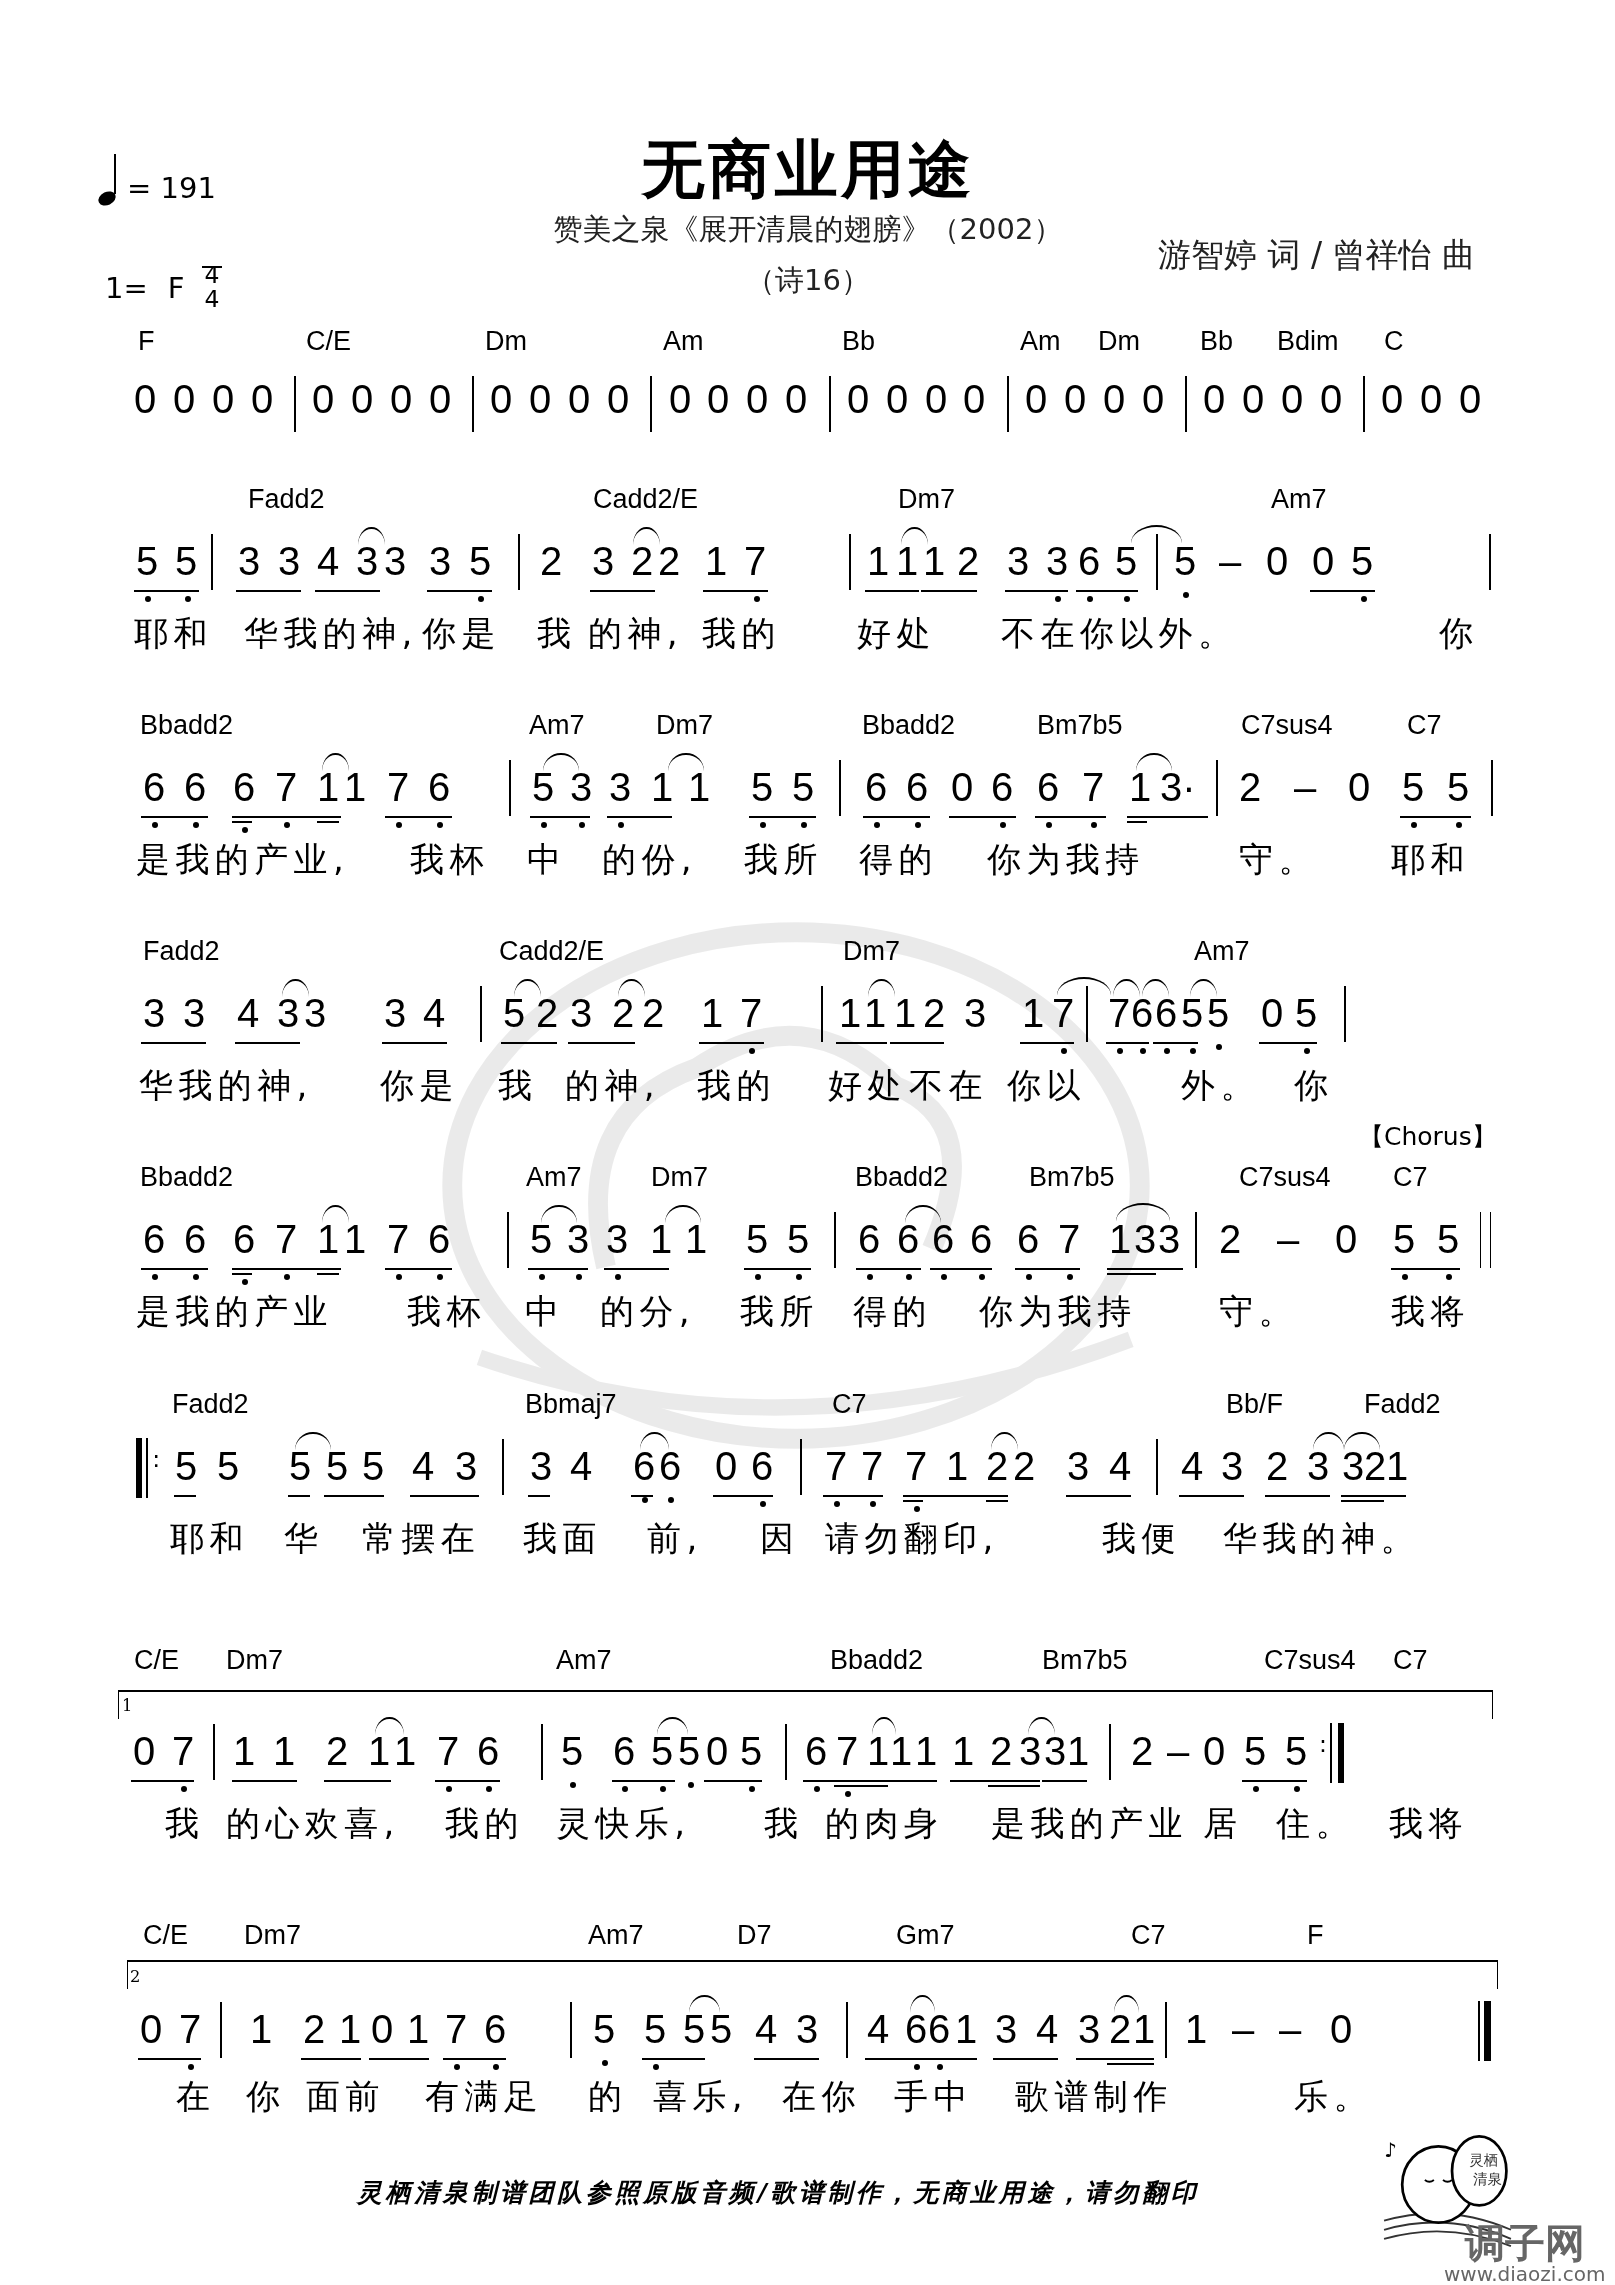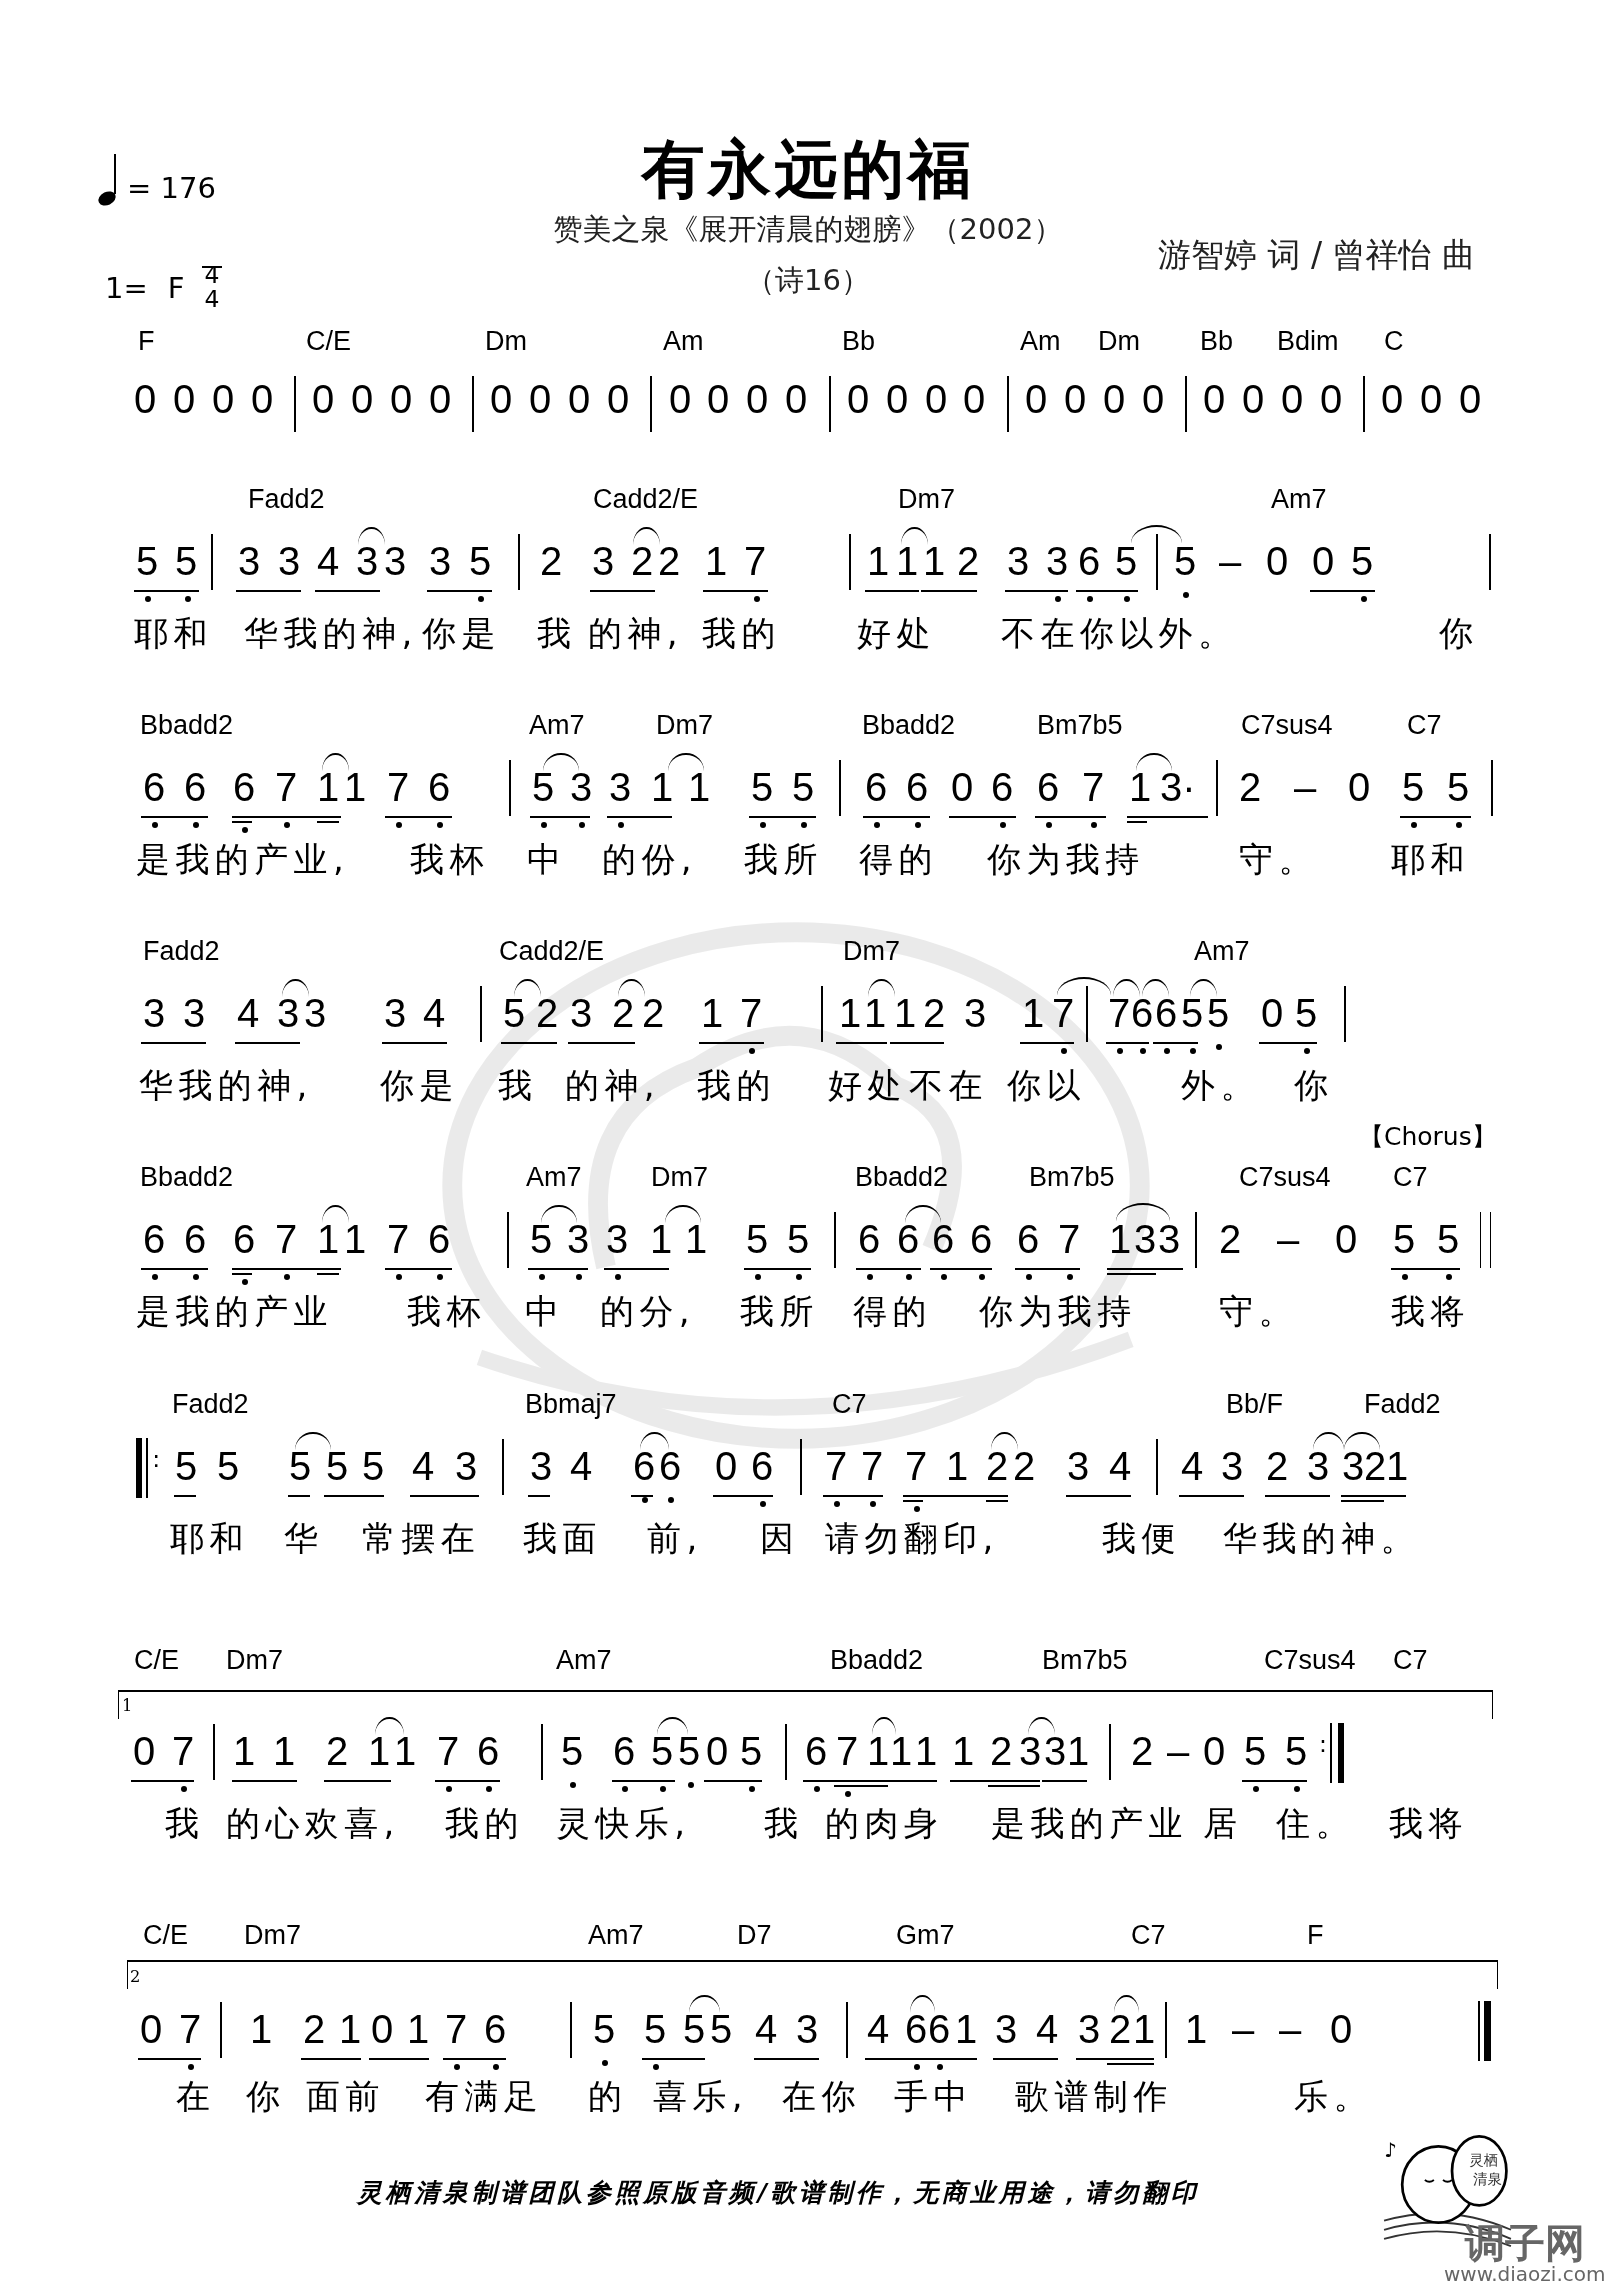--- a/index.html
+++ b/index.html
@@ -54,27 +54,27 @@
 </style>
 </head>
 <body>
 
 <svg class="abs watermark" viewBox="0 0 820 650">
   <ellipse cx="410" cy="330" rx="380" ry="280" fill="none" stroke="#000" stroke-width="22"></ellipse>
   <path d="M200 420 Q160 250 300 200 Q420 120 520 220 Q620 260 560 400" fill="none" stroke="#000" stroke-width="22"></path>
   <path d="M60 520 Q410 640 780 500" fill="none" stroke="#000" stroke-width="18"></path>
 </svg>
 
-<div class="abs title">有永远的福</div>
+<div class="abs title">无商业用途</div>
 <div class="abs tempo">
   <span class="note-glyph">
       <span class="stem"></span>
       <span class="head"></span>
     </span>
-  <span>= 176</span>
+  <span>= 191</span>
 </div>
 <div class="abs subtitle">赞美之泉《展开清晨的翅膀》（2002）</div>
 <div class="abs poem">（诗16）</div>
 <div class="abs credits">游智婷 词 / 曾祥怡 曲</div>
 <div class="abs key">
   <span>1=</span>
   <span>F</span>
   <span class="timesig">
     <span>4</span>
     <span class="bar"></span>

